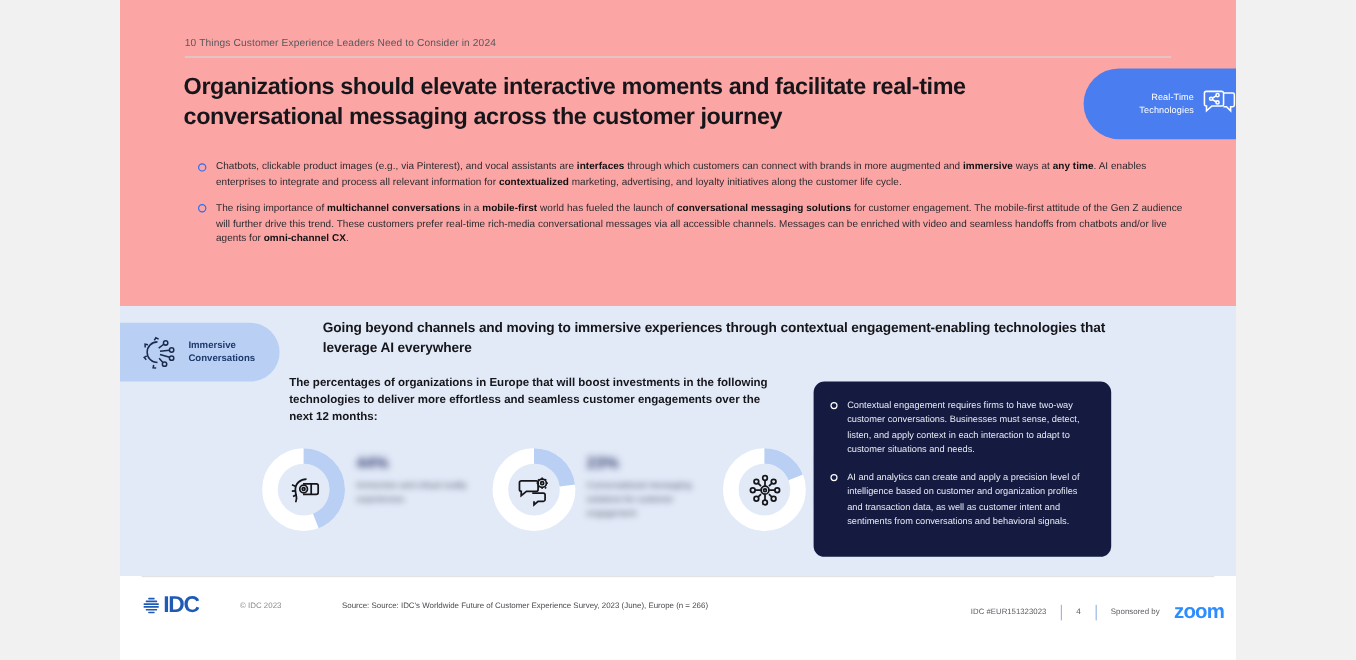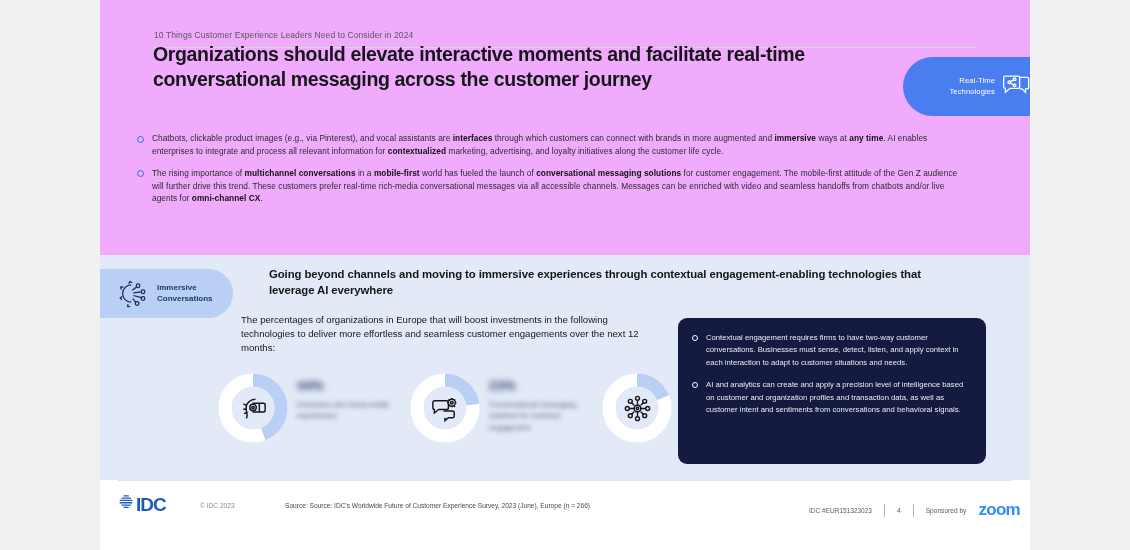--- a/index.html
+++ b/index.html
@@ -5,56 +5,56 @@
   * { box-sizing: border-box; margin: 0; padding: 0; }
   html, body {
     width: 1130px; height: 550px;
     background: #f1f1f1;
     font-family: "Liberation Sans", sans-serif;
     overflow: hidden;
   }
   #slide {
     position: absolute; left: 100px; top: 0;
     width: 930px; height: 550px;
-    background: #f0abfc;
+    background: #fca5a5;
   }
 
   
   .eyebrow {
     position: absolute; left: 54px; top: 30px;
     font-size: 8.5px; color: #58585b; letter-spacing: .1px;
   }
   .eyebrow-rule {
     position: absolute; left: 54px; top: 47px;
     width: 822px; height: 1px; background: #d8d8d8;
   }
 
   
   .title {
-    position: absolute; left: 53px; top: 42px; width: 740px;
+    position: absolute; left: 53px; top: 60px; width: 740px;
     font-size: 19.5px; font-weight: bold; color: #16161a;
     line-height: 1.26; letter-spacing: -.35px;
   }
 
   
   .rt-badge {
     position: absolute; left: 803px; top: 57px;
     width: 127px; height: 59px;
     background: #4a7ef0; border-radius: 30px 0 0 30px;
     display: flex; align-items: center; justify-content: flex-end;
     padding-right: 0; gap: 7px;
   }
   .rt-badge-text {
     font-size: 7.6px; color: #ffffff; line-height: 1.35;
     text-align: right; letter-spacing: .1px;
   }
   .rt-badge-icon { width: 28px; height: 26px; flex: none; }
 
   
-  .bullets { position: absolute; left: 37px; top: 132px; width: 822px; }
+  .bullets { position: absolute; left: 65px; top: 132px; width: 822px; }
   .bullet { display: flex; gap: 8px; margin-bottom: 9px; }
   .bullet-marker {
     flex: none; width: 7px; height: 7px; margin-top: 3.5px;
     border: 1.6px solid #2a6df5; border-radius: 50%;
   }
   .bullet-text {
     font-size: 8.3px; color: #2b2b2f; line-height: 1.55; letter-spacing: .05px;
   }
   .bullet-text b { font-weight: bold; color: #111114; }
 
@@ -75,21 +75,21 @@
   }
 
   .section-head {
     position: absolute; left: 141px; top: 12px; width: 660px;
     font-size: 11.4px; font-weight: bold; color: #16161a; line-height: 1.38;
     letter-spacing: -.1px;
     margin-left: 28px;
   }
   .section-sub {
     position: absolute; left: 141px; top: 58px; width: 400px;
-    font-size: 9.6px; font-weight: normal; color: #16161a; line-height: 1.45;
+    font-size: 9.6px; font-weight: bold; color: #16161a; line-height: 1.45;
   }
 
   
   .donuts { position: absolute; left: 118px; top: 118px; display: flex; gap: 21px; }
   .donut-item { display: flex; align-items: flex-start; gap: 9px; }
   .donut { position: relative; width: 70px; height: 70px; flex: none; }
   .donut svg { display: block; }
   .donut-glyph {
     position: absolute; left: 0; top: 0; width: 70px; height: 70px;
     display: flex; align-items: center; justify-content: center;
@@ -101,34 +101,34 @@
     filter: blur(3.1px); letter-spacing: .3px; line-height: 1.1;
   }
   .donut-desc {
     margin-top: 6px; font-size: 7.4px; color: #4c5464; line-height: 1.5;
     filter: blur(2.5px);
   }
 
   
   .dark-panel {
     position: absolute; left: 578px; top: 63px;
-    width: 308px; height: 146px;
+    width: 248px; height: 146px;
     background: #151a40; border-radius: 9px; padding: 14px 16px 0 14px;
   }
   .dk-bullet { display: flex; gap: 8px; margin-bottom: 10px; }
   .dk-marker {
     flex: none; width: 6px; height: 6px; margin-top: 3px;
     border: 1.5px solid #ffffff; border-radius: 50%;
   }
   .dk-text { font-size: 7.7px; color: #e9ecf5; line-height: 1.62; }
 
   
   .footer { position: absolute; left: 0; top: 480px; width: 930px; height: 70px; background: #ffffff; }
   .footer-rule { position: absolute; left: 18px; top: 0; width: 894px; height: 1px; background: #e3e3e3; }
-  .idc-logo { position: absolute; left: 18px; top: 14px; display: flex; gap: 2px; }
+  .idc-logo { position: absolute; left: 18px; top: 14px; display: flex; align-items: center; gap: 2px; }
   .idc-globe { width: 16px; height: 16px; }
   .idc-word { font-size: 19px; font-weight: bold; color: #1f5bb5; letter-spacing: -1px; }
   .copyright { position: absolute; left: 100px; top: 22px; font-size: 6.6px; color: #8b8b90; }
   .source { position: absolute; left: 185px; top: 22px; font-size: 6.6px; color: #4a4a50; }
   .foot-right { position: absolute; right: 10px; top: 20px; display: flex; align-items: center; gap: 12px; }
   .foot-docid { font-size: 6.5px; color: #5c5c62; }
   .foot-div { width: 1px; height: 13px; background: #9fb7e6; }
   .foot-page { font-size: 6.8px; color: #5c5c62; }
   .foot-sponsor { font-size: 6.6px; color: #5c5c62; }
   .zoom-word { font-size: 17px; font-weight: bold; color: #2d8cff; letter-spacing: -.7px; }

